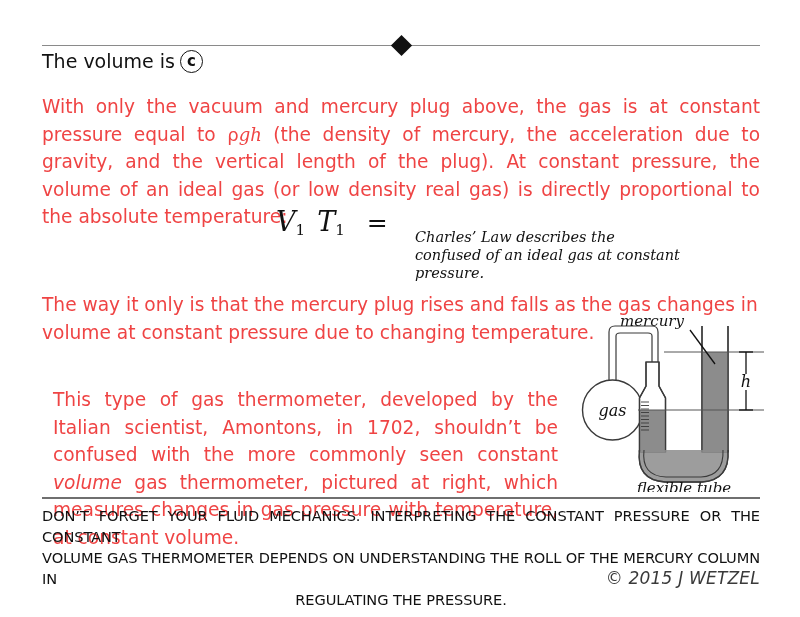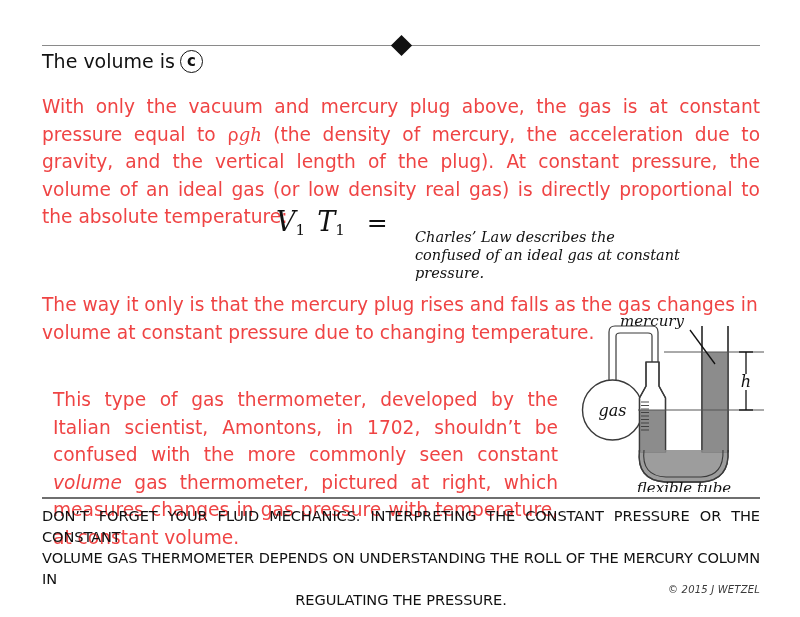--- a/index.html
+++ b/index.html
@@ -176,25 +176,24 @@
     text-justify: inter-word;
     color: #111111;
   }
   .footer-note .lastline {
     text-align: center;
   }
   .copyright {
     position: absolute;
     right: 40px;
     top: 568px;
-    font-size: 10px;
+    font-size: 17px;
     font-style: italic;
     color: #3a3a3a;
     letter-spacing: 0.2px;
-    margin-top: 16px;
   }
 </style>
 </head>
 <body>
 
 <div class="top-rule-wrap">
   <div class="top-rule-line"></div>
   <div class="top-diamond"></div>
 </div>
 

